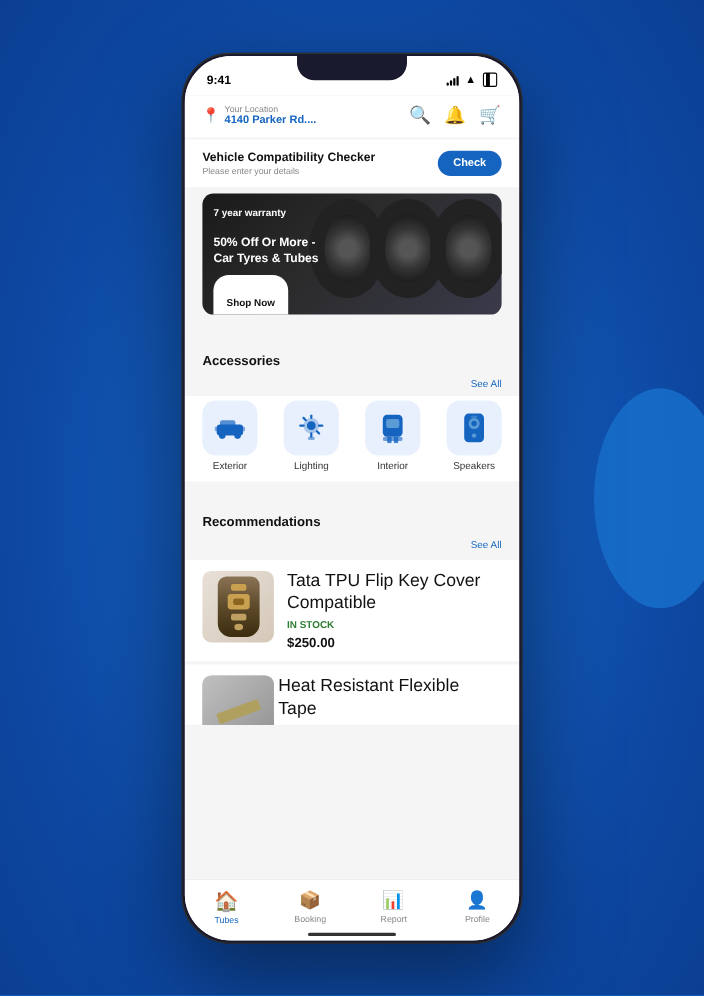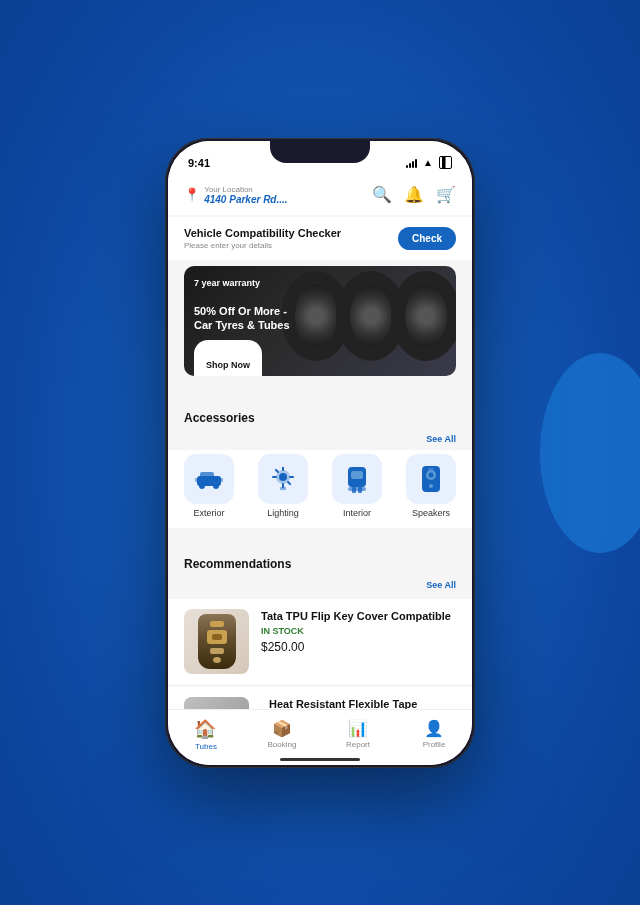--- a/index.html
+++ b/index.html
@@ -38,21 +38,21 @@
     }
 
     
     .phone-wrapper {
       position: relative;
       z-index: 10;
     }
 
     .phone-frame {
       width: 310px;
-      height: 630px;
+      height: 810px;
       background: #1a1a2e;
       border-radius: 44px;
       padding: 3px;
       box-shadow: 0 30px 80px rgba(0,0,0,0.5), inset 0 0 0 1px #333;
       position: relative;
     }
 
     .phone-screen {
       width: 100%;
       height: 100%;
@@ -149,21 +149,20 @@
 
     .location-label {
       font-size: 8px;
       color: #888;
     }
 
     .location-value {
       font-size: 10px;
       font-weight: 700;
       color: #1565C0;
-      font-style: italic;
     }
 
     .header-icons {
       display: flex;
       align-items: center;
       gap: 12px;
     }
 
     .header-icon {
       color: #333;
@@ -267,21 +266,21 @@
 
     .section-title {
       font-size: 12px;
       font-weight: 800;
       color: #111;
     }
 
     .see-all {
       font-size: 9px;
       color: #1565C0;
-      font-weight: 700;
+      font-weight: 400;
       cursor: pointer;
       margin-top: 42px;
     }
 
     .accessories-row {
       display: flex;
       padding: 4px 12px 10px;
       gap: 16px;
       background: #fff;
       overflow-x: auto;
@@ -356,37 +355,37 @@
       height: 6px;
       background: #C0A060;
       border-radius: 2px;
     }
 
     .product-info {
       flex: 1;
     }
 
     .product-name {
-      font-size: 11px;
-      font-weight: 700;
+      font-size: 16px;
+      font-weight: 400;
       color: #111;
       line-height: 1.3;
       margin-bottom: 3px;
     }
 
     .product-stock {
       font-size: 9px;
       font-weight: 600;
       color: #2e7d32;
       margin-bottom: 4px;
     }
 
     .product-price {
       font-size: 12px;
-      font-weight: 400;
+      font-weight: 700;
       color: #111;
     }
 
     
     .bottom-nav {
       position: absolute;
       bottom: 0;
       left: 0;
       right: 0;
       height: 56px;
@@ -436,21 +435,21 @@
       border-radius: 2px;
     }
 
     
     .product-card-partial {
       background: #fff;
       margin: 3px 0;
       padding: 10px 16px;
       display: flex;
       align-items: flex-start;
-      gap: 20px;
+      gap: 4px;
       height: 55px;
       overflow: hidden;
     }
 
     .tape-image {
       width: 65px;
       height: 65px;
       background: linear-gradient(135deg, #d0d0d0 0%, #b0b0b0 100%);
       border-radius: 8px;
       flex-shrink: 0;

